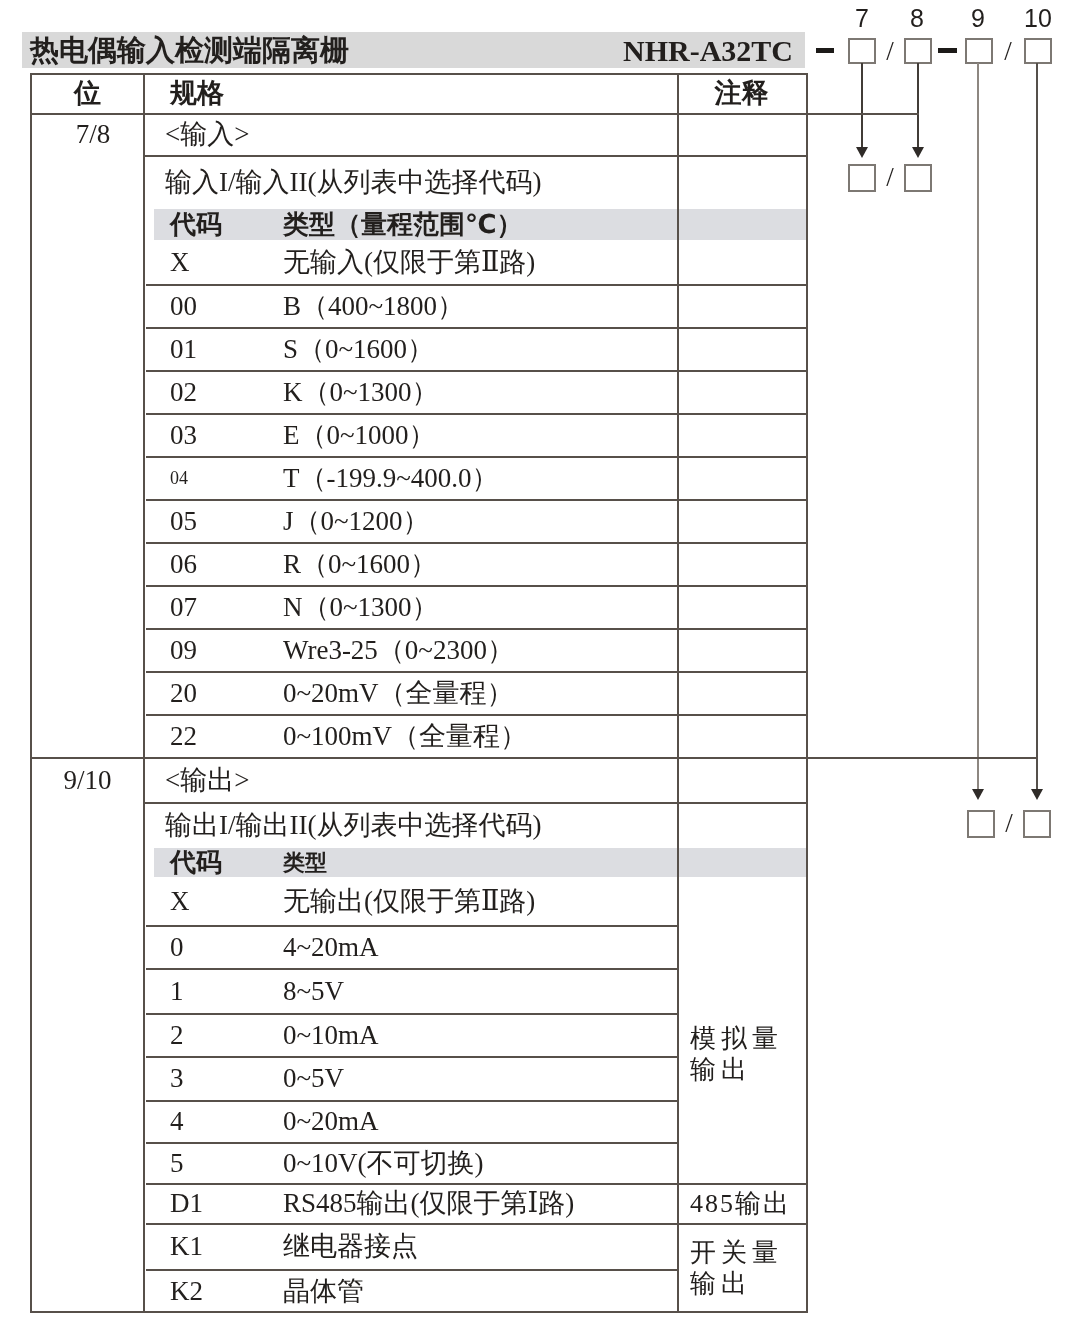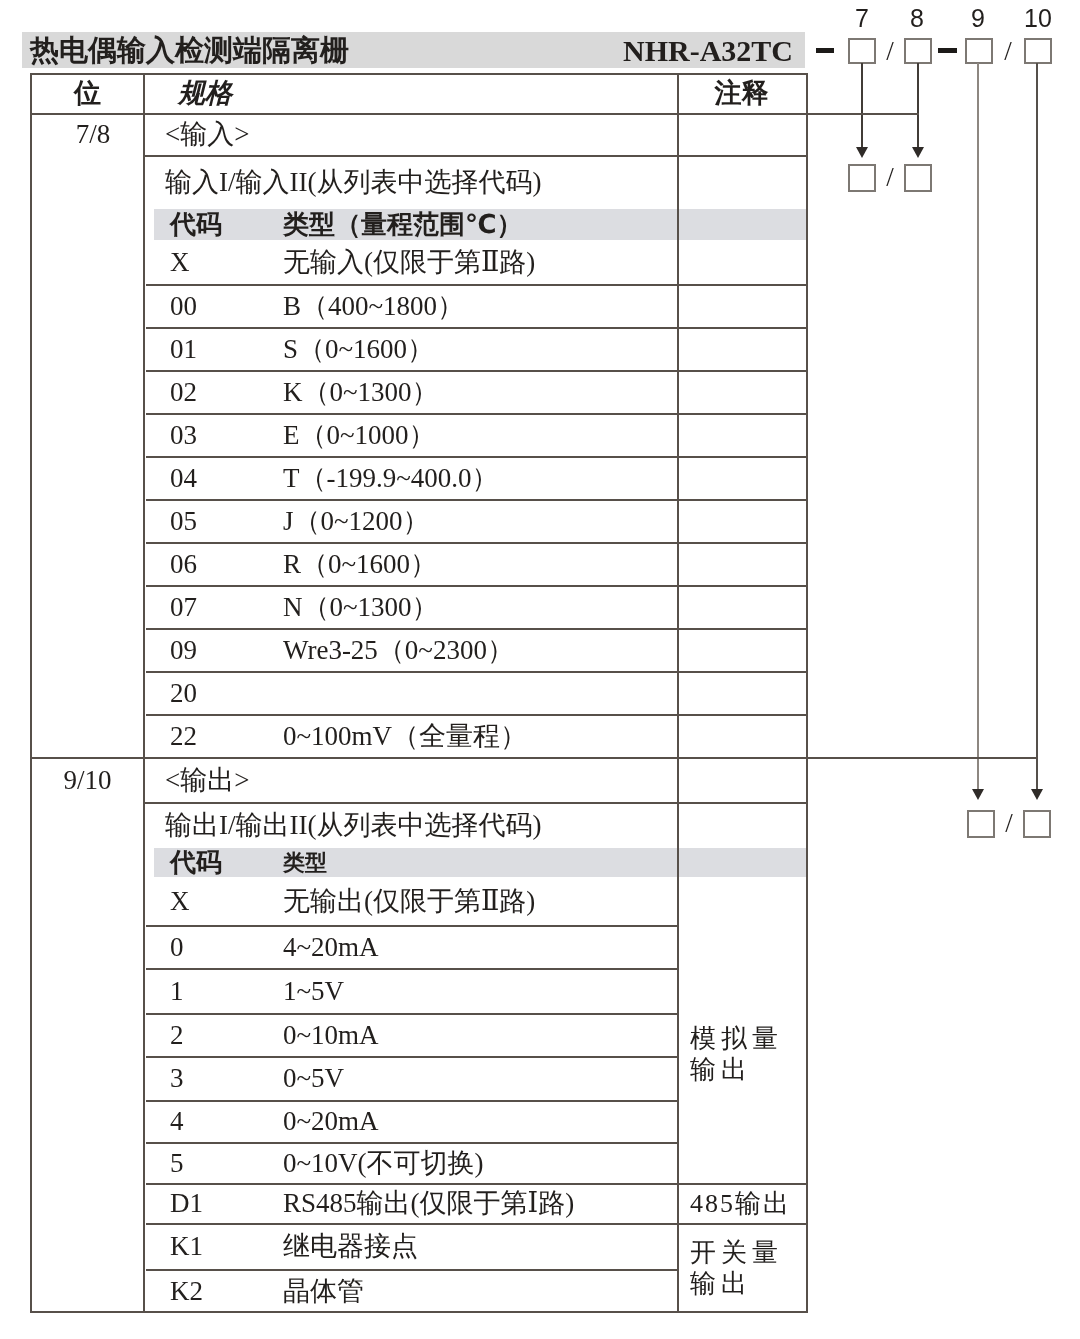--- a/index.html
+++ b/index.html
@@ -56,21 +56,21 @@
   <div class="sqbox" style="left:904px;top:164px;width:28px;height:28px;"></div>
 
   <div class="sqbox" style="left:967px;top:810px;width:28px;height:28px;"></div>
   <div class="t" style="left:999px;top:808px;width:20px;font-size:27px;text-align:center;">/</div>
   <div class="sqbox" style="left:1023px;top:810px;width:28px;height:28px;"></div>
 
   <div class="band" style="left:154px;top:209px;width:652px;height:31px;"></div>
   <div class="band" style="left:154px;top:848px;width:652px;height:29px;"></div>
 
   <div class="t bsans ctr" style="left:30px;top:73px;width:115px;height:40px;line-height:41px;font-size:27px;">位</div>
-  <div class="t bsans" style="left:178px;top:73px;height:40px;line-height:41px;font-size:27px;font-style:italic;">规格</div>
+  <div class="t bsans" style="left:170px;top:73px;height:40px;line-height:41px;font-size:27px;">规格</div>
   <div class="t bsans ctr" style="left:677px;top:73px;width:129px;height:40px;line-height:41px;font-size:27px;">注释</div>
 
   <div class="t ctr" style="left:30px;top:113px;width:126px;height:42px;line-height:43px;font-size:27px;">7/8</div>
   <div class="t" style="left:165px;top:113px;height:42px;line-height:43px;font-size:27px;">&lt;输入&gt;</div>
   <div class="t" style="left:165px;top:155px;height:54px;line-height:55px;font-size:27px;">输入I/输入II(从列表中选择代码)</div>
   <div class="t bsans" style="left:170px;top:209px;height:31px;line-height:31px;font-size:26px;">代码</div>
   <div class="t bsans" style="left:283px;top:209px;height:31px;line-height:31px;font-size:26px;">类型（量程范围℃）</div>
   <div id="input-rows">
       <div class="t" style="left: 0px; top: 240px; height: 44px; width: 806px;">
         <span class="t" style="left: 170px; top: 0px; height: 44px; line-height: 45px; font-size: 27px;">X</span>
@@ -86,41 +86,42 @@
       </div>
       <div class="t" style="left: 0px; top: 370px; height: 43px; width: 806px;">
         <span class="t" style="left: 170px; top: 0px; height: 43px; line-height: 44px; font-size: 27px;">02</span>
         <span class="t" style="left: 283px; top: 0px; height: 43px; line-height: 44px; font-size: 27px;">K（0~1300）</span>
       </div>
       <div class="t" style="left: 0px; top: 413px; height: 43px; width: 806px;">
         <span class="t" style="left: 170px; top: 0px; height: 43px; line-height: 44px; font-size: 27px;">03</span>
         <span class="t" style="left: 283px; top: 0px; height: 43px; line-height: 44px; font-size: 27px;">E（0~1000）</span>
       </div>
       <div class="t" style="left: 0px; top: 456px; height: 43px; width: 806px;">
-        <span class="t" style="left: 170px; top: 0px; height: 57px; line-height: 44px; font-size: 27px;">04</span>
+        <span class="t" style="left: 170px; top: 0px; height: 57px; line-height: 44px; font-size: 18px;">04</span>
         <span class="t" style="left: 283px; top: 0px; height: 43px; line-height: 44px; font-size: 27px;">T（-199.9~400.0）</span>
       </div>
       <div class="t" style="left: 0px; top: 499px; height: 43px; width: 806px;">
         <span class="t" style="left: 170px; top: 0px; height: 43px; line-height: 44px; font-size: 27px;">05</span>
         <span class="t" style="left: 283px; top: 0px; height: 43px; line-height: 44px; font-size: 27px;">J（0~1200）</span>
       </div>
       <div class="t" style="left: 0px; top: 542px; height: 43px; width: 806px;">
         <span class="t" style="left: 170px; top: 0px; height: 43px; line-height: 44px; font-size: 27px;">06</span>
         <span class="t" style="left: 283px; top: 0px; height: 43px; line-height: 44px; font-size: 27px;">R（0~1600）</span>
       </div>
       <div class="t" style="left: 0px; top: 585px; height: 43px; width: 806px;">
         <span class="t" style="left: 170px; top: 0px; height: 43px; line-height: 44px; font-size: 27px;">07</span>
         <span class="t" style="left: 283px; top: 0px; height: 43px; line-height: 44px; font-size: 27px;">N（0~1300）</span>
       </div>
       <div class="t" style="left: 0px; top: 628px; height: 43px; width: 806px;">
         <span class="t" style="left: 170px; top: 0px; height: 43px; line-height: 44px; font-size: 27px;">09</span>
         <span class="t" style="left: 283px; top: 0px; height: 43px; line-height: 44px; font-size: 27px;">Wre3-25（0~2300）</span>
       </div>
       <div class="t" style="left: 0px; top: 671px; height: 43px; width: 806px;">
         <span class="t" style="left: 170px; top: 0px; height: 43px; line-height: 44px; font-size: 27px;">20</span>
+        <span class="t" style="left: 283px; top: 0px; height: 43px; line-height: 44px; font-size: 27px;">0~20mV（全量程）</span>
       </div>
       <div class="t" style="left: 0px; top: 714px; height: 43px; width: 806px;">
         <span class="t" style="left: 170px; top: 0px; height: 43px; line-height: 44px; font-size: 27px;">22</span>
         <span class="t" style="left: 283px; top: 0px; height: 43px; line-height: 44px; font-size: 27px;">0~100mV（全量程）</span>
       </div>
     </div>
 
   <div class="t ctr" style="left:30px;top:757px;width:115px;height:45px;line-height:46px;font-size:27px;">9/10</div>
   <div class="t" style="left:165px;top:757px;height:45px;line-height:46px;font-size:27px;">&lt;输出&gt;</div>
   <div class="t" style="left:165px;top:802px;height:46px;line-height:47px;font-size:27px;">输出I/输出II(从列表中选择代码)</div>
@@ -130,21 +131,21 @@
       <div class="t" style="left: 0px; top: 877px; height: 48px; width: 806px;">
         <span class="t" style="left: 170px; top: 0px; height: 48px; line-height: 49px; font-size: 27px;">X</span>
         <span class="t" style="left: 283px; top: 0px; height: 48px; line-height: 49px; font-size: 27px;">无输出(仅限于第Ⅱ路)</span>
       </div>
       <div class="t" style="left: 0px; top: 925px; height: 43px; width: 806px;">
         <span class="t" style="left: 170px; top: 0px; height: 43px; line-height: 44px; font-size: 27px;">0</span>
         <span class="t" style="left: 283px; top: 0px; height: 43px; line-height: 44px; font-size: 27px; text-align: right;">4~20mA</span>
       </div>
       <div class="t" style="left: 0px; top: 968px; height: 45px; width: 806px;">
         <span class="t" style="left: 170px; top: 0px; height: 45px; line-height: 46px; font-size: 27px;">1</span>
-        <span class="t" style="left: 283px; top: 0px; height: 45px; line-height: 46px; font-size: 27px;">1~5V</span>
+        <span class="t" style="left: 283px; top: 0px; height: 45px; line-height: 46px; font-size: 27px;">8~5V</span>
       </div>
       <div class="t" style="left: 0px; top: 1013px; height: 43px; width: 806px;">
         <span class="t" style="left: 170px; top: 0px; height: 43px; line-height: 44px; font-size: 27px;">2</span>
         <span class="t" style="left: 283px; top: 0px; height: 43px; line-height: 44px; font-size: 27px;">0~10mA</span>
       </div>
       <div class="t" style="left: 0px; top: 1056px; height: 44px; width: 806px;">
         <span class="t" style="left: 170px; top: 0px; height: 44px; line-height: 45px; font-size: 27px;">3</span>
         <span class="t" style="left: 283px; top: 0px; height: 44px; line-height: 45px; font-size: 27px;">0~5V</span>
       </div>
       <div class="t" style="left: 0px; top: 1100px; height: 42px; width: 806px;">

